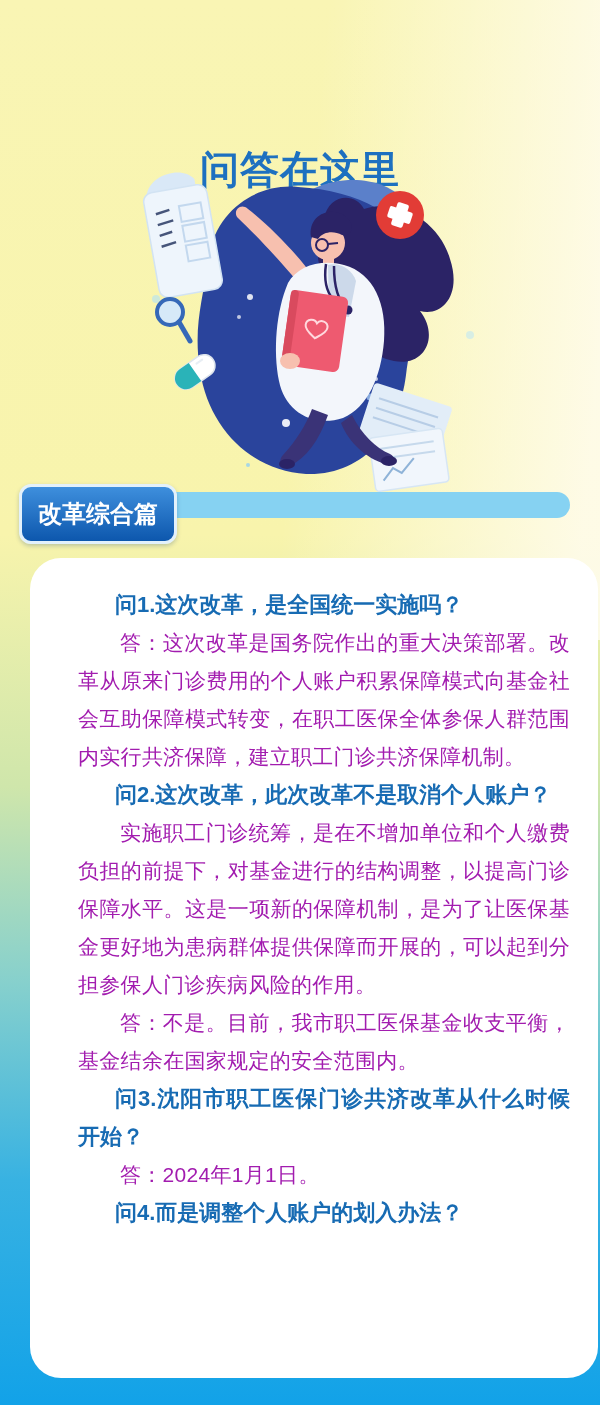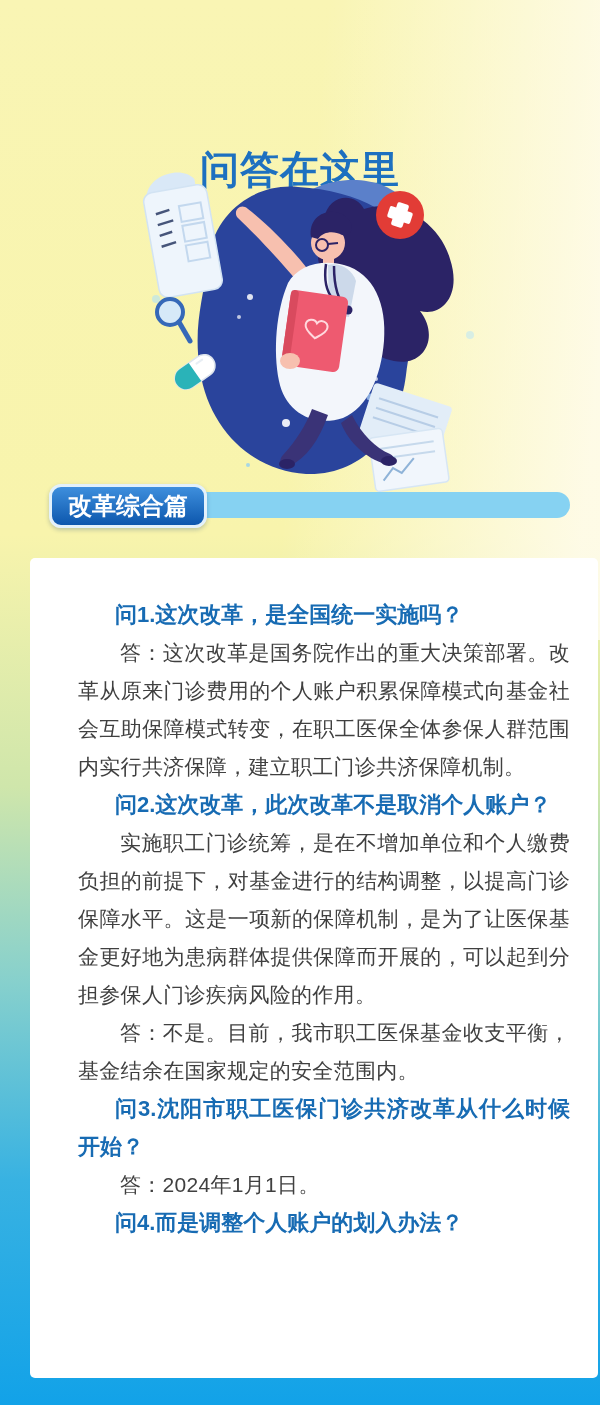--- a/index.html
+++ b/index.html
@@ -18,37 +18,37 @@
     text-align:center; color:#1d70c0; font-weight:800;
     font-size:39px; line-height:52px; letter-spacing:1px;
   }
   .hero{ position:absolute; top:165px; left:138px; width:360px; height:330px; }
   .section-row{ position:absolute; top:484px; left:0; width:600px; height:42px; }
   .section-bar{
     position:absolute; left:100px; top:8px; width:470px; height:26px;
     border-radius:13px; background:#86d2f2;
   }
   .section-badge{
-    position:absolute; left:49px; top:0;
+    position:absolute; left:19px; top:0;
     background:linear-gradient(180deg,#3e8fdd 0%,#0d57ad 100%);
     border:3px solid #e3f1fb; border-radius:12px;
     color:#ffffff; font-size:24px; font-weight:700; line-height:30px;
-    padding:4px 16px; box-shadow:0 2px 4px rgba(20,60,120,.25);
+    padding:12px 16px; box-shadow:0 2px 4px rgba(20,60,120,.25);
   }
   .card{
     position:absolute; top:558px; left:30px; right:2px; bottom:27px;
-    background:#ffffff; border-radius:5px;
-    padding:38px 28px 0 48px;
+    background:#ffffff; border-radius:31px;
+    padding:28px 28px 0 48px;
   }
   .q{
     color:#176bb3; font-weight:700; font-size:22px; line-height:38px;
     text-indent:37px; text-align:justify;
   }
   .a{
-    color:#404040; font-size:21px; line-height:38px; letter-spacing:.3px;
+    color:#a21caf; font-size:21px; line-height:38px; letter-spacing:.3px;
     text-indent:42px; text-align:justify;
   }
 </style>
 </head>
 <body>
 
 <div class="poster">
   <div class="top-light"></div>
 
   <h1 class="title">

